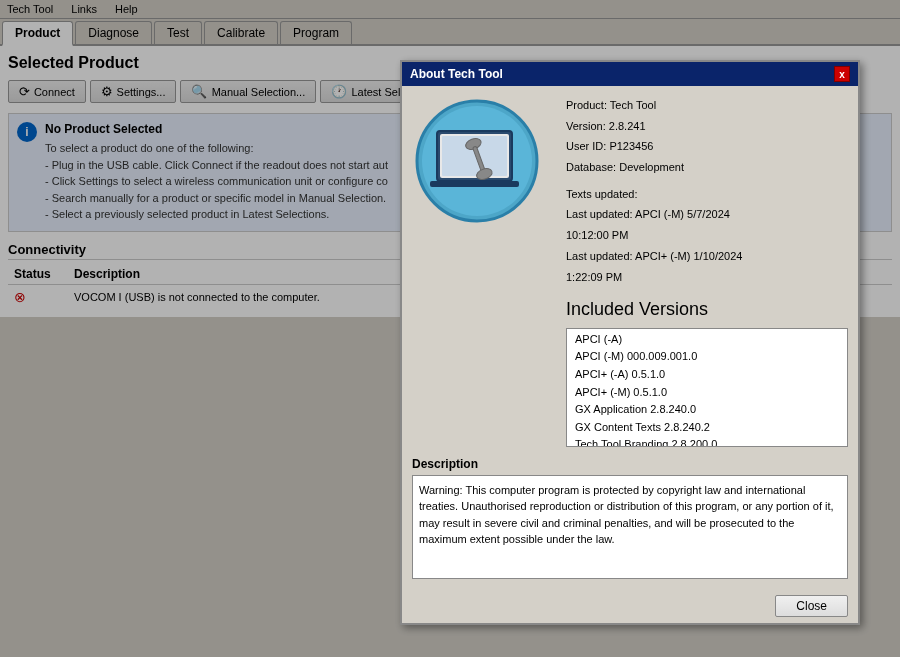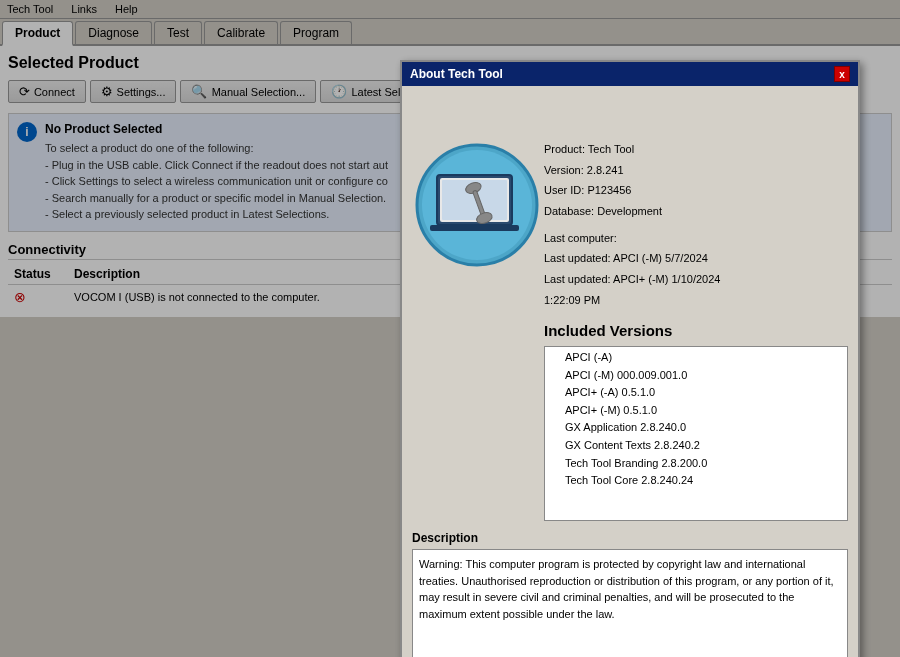--- a/index.html
+++ b/index.html
@@ -173,71 +173,70 @@
       align-items: center;
       justify-content: center;
       font-weight: bold;
     }
     .dialog-body {
       padding: 10px;
       background: #d4d0c8;
     }
     .dialog-top {
       display: flex;
-      gap: 2px;
+      gap: 24px;
       margin-bottom: 10px;
-      margin-top: 44px;
     }
     .dialog-logo {
       width: 130px;
       height: 130px;
       flex-shrink: 0;
     }
     .dialog-info {
       flex: 1;
       font-size: 11px;
       line-height: 1.7;
       color: #000;
     }
     .dialog-info p { margin-bottom: 2px; }
     .dialog-info .section-gap { margin-top: 8px; }
 
     
     .versions-title {
-      font-weight: bold;
-      font-size: 15px;
+      font-weight: normal;
+      font-size: 18px;
       margin-bottom: 3px;
     }
     .versions-list {
       border: 1px solid #888;
       background: #fff;
-      height: 175px;
+      height: 119px;
       overflow-y: scroll;
-      padding: 2px 20px;
+      padding: 2px 8px;
       font-size: 11px;
       line-height: 1.6;
     }
 
     
     .desc-section {
       margin-top: 6px;
     }
     .desc-title {
       font-weight: bold;
       font-size: 12px;
       margin-bottom: 4px;
     }
     .desc-box {
       border: 1px solid #888;
       background: #fff;
       padding: 6px;
       font-size: 11px;
       line-height: 1.5;
       color: #000;
-      height: 118px;
+      height: 104px;
       overflow-y: auto;
     }
 
     
     .dialog-footer {
       text-align: right;
       padding: 6px 10px;
       background: #d4d0c8;
     }
     .close-btn {
@@ -357,22 +356,23 @@
             <ellipse cx="5" cy="37" rx="8" ry="5" fill="#888" stroke="#666" stroke-width="1"></ellipse>
           </g>
         </svg>
       </div>
 
       <div class="dialog-info">
         <p>Product: Tech Tool</p>
         <p>Version: 2.8.241</p>
         <p>User ID: P123456</p>
         <p>Database: Development</p>
-        <p class="section-gap">Last computer:</p>
+        <p class="section-gap">Texts updated:</p>
         <p>Last updated: APCI (-M) 5/7/2024</p>
+        <p>10:12:00 PM</p>
         <p>Last updated: APCI+ (-M) 1/10/2024</p>
         <p>1:22:09 PM</p>
 
         <div class="versions-title" style="margin-top:8px;">Included Versions</div>
         <div class="versions-list" id="versions-list">
             <div>APCI (-A)</div>
             <div>APCI (-M) 000.009.001.0</div>
             <div>APCI+ (-A) 0.5.1.0</div>
             <div>APCI+ (-M) 0.5.1.0</div>
             <div>GX Application 2.8.240.0</div>

